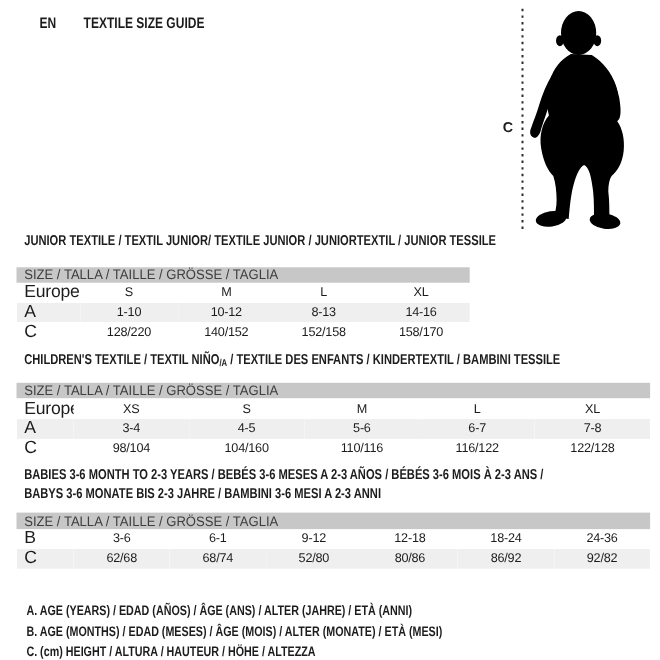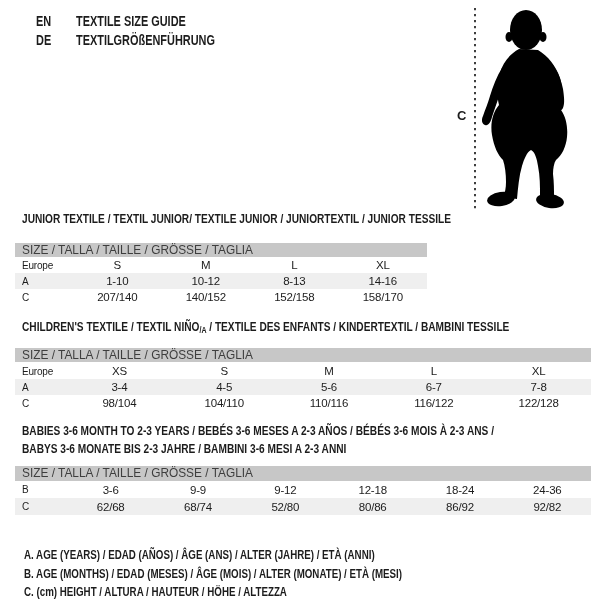--- a/index.html
+++ b/index.html
@@ -31,63 +31,60 @@
   .t3{top:424px;width:576px;}
   .ttl{
     position:absolute;left:0;top:0;margin-left:7px;
     font-weight:700;font-size:13px;line-height:14px;white-space:nowrap;
     transform:scaleX(.78);transform-origin:0 50%;
   }
   .t3 .ttl-l2{top:18px;}
   .subscript{font-size:9px;vertical-align:-2px;}
   .bar{
     position:absolute;left:0;right:0;height:14px;background:var(--bar-bg);
-    display:flex;align-items:flex-start;
+    display:flex;align-items:center;
   }
   .t1 .bar{top:31px;}
   .t2 .bar{top:28px;}
   .t3 .bar{top:42px;height:15px;}
   .bar-txt{
     display:inline-block;margin-left:7px;font-size:12.5px;color:var(--bar-text);
     white-space:nowrap;transform:scaleX(.95);transform-origin:0 50%;
   }
   .tbl{
     position:absolute;left:0;width:100%;
     border-collapse:collapse;table-layout:fixed;
   }
   .t1 .tbl{top:45px;}
   .t2 .tbl{top:43px;}
   .t3 .tbl{top:57px;}
   .tbl td{
     font-size:11.5px;text-align:center;height:16px;padding:0;
     letter-spacing:-.2px;overflow:hidden;white-space:nowrap;
   }
   .t3 .tbl td{height:17px;}
-  td.lbl{text-align:left;padding-left:7px;font-size:10px;}
+  td.lbl{text-align:left;padding-left:7px;font-size:16px;}
   tr.shade{background:var(--row-shade);}
   col.c-lbl1{width:58px;}
   col.c-lbl2{width:52px;}
   
   .footnotes{position:absolute;left:24px;top:546px;}
   .fn{
     font-weight:700;font-size:12.5px;line-height:18.5px;white-space:nowrap;
     transform:scaleX(.78);transform-origin:0 50%;
   }
 </style>
 </head>
 <body>
 
 <div class="page">
 
   <div class="langs">
     <div class="lang-row">
       <span class="lang-code">EN</span><span class="lang-label">TEXTILE SIZE GUIDE</span>
-    </div>
-    <div class="lang-row">
-      <span class="lang-code">DE</span><span class="lang-label">TEXTILGRÖßENFÜHRUNG</span>
     </div>
   </div>
 
   <div class="figure">
     <svg width="160" height="220" viewBox="0 0 160 220">
       <line x1="35" y1="8" x2="35" y2="210" stroke="#2b2b2b" stroke-width="1.8" stroke-dasharray="2.2 3.8"></line>
       <text x="17" y="120" font-size="13" font-weight="bold" fill="#1c1c1c">C</text>
       <g fill="#000">
         <ellipse cx="86" cy="30" rx="16" ry="20"></ellipse>
         <ellipse cx="69" cy="37" rx="3.5" ry="5"></ellipse>
@@ -128,21 +125,21 @@
         </tr>
         <tr class="shade">
           <td class="lbl">A</td>
           <td>1-10</td>
           <td>10-12</td>
           <td>8-13</td>
           <td>14-16</td>
         </tr>
         <tr>
           <td class="lbl">C</td>
-          <td>207/140</td>
+          <td>128/220</td>
           <td>140/152</td>
           <td>152/158</td>
           <td>158/170</td>
         </tr>
       </tbody>
     </table>
   </section>
 
   <section class="sect t2">
     <div class="ttl"><span>CHILDREN'S TEXTILE / TEXTIL NIÑO</span><span class="subscript">/A</span><span> / TEXTILE DES ENFANTS / KINDERTEXTIL / BAMBINI TESSILE</span></div>
@@ -167,21 +164,21 @@
           <td class="lbl">A</td>
           <td>3-4</td>
           <td>4-5</td>
           <td>5-6</td>
           <td>6-7</td>
           <td>7-8</td>
         </tr>
         <tr>
           <td class="lbl">C</td>
           <td>98/104</td>
-          <td>104/110</td>
+          <td>104/160</td>
           <td>110/116</td>
           <td>116/122</td>
           <td>122/128</td>
         </tr>
       </tbody>
     </table>
   </section>
 
   <section class="sect t3">
     <div class="ttl ttl-l1">BABIES 3-6 MONTH TO 2-3 YEARS / BEBÉS 3-6 MESES A 2-3 AÑOS / BÉBÉS 3-6 MOIS À 2-3 ANS /</div>
@@ -191,21 +188,21 @@
     </div>
     <table class="tbl">
       <colgroup>
           <col class="c-lbl2">
           <col span="6">
         </colgroup>
       <tbody>
         <tr>
           <td class="lbl">B</td>
           <td>3-6</td>
-          <td>9-9</td>
+          <td>6-1</td>
           <td>9-12</td>
           <td>12-18</td>
           <td>18-24</td>
           <td>24-36</td>
         </tr>
         <tr class="shade">
           <td class="lbl">C</td>
           <td>62/68</td>
           <td>68/74</td>
           <td>52/80</td>

